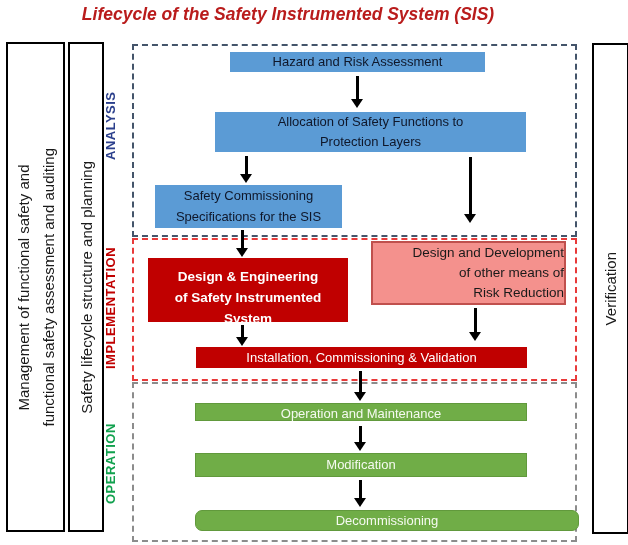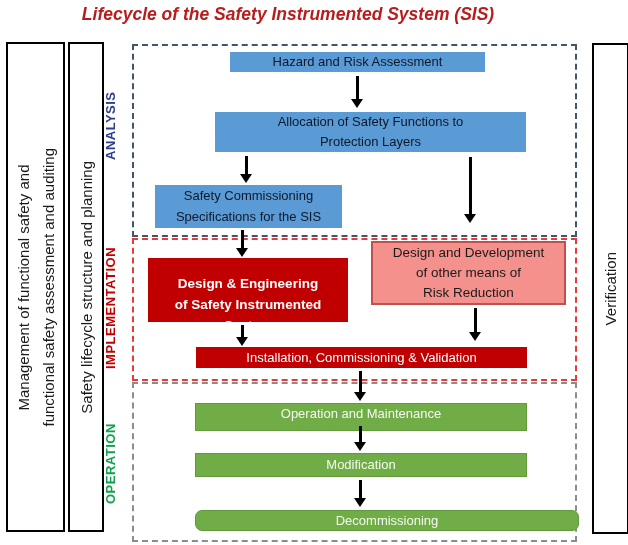--- a/index.html
+++ b/index.html
@@ -41,24 +41,24 @@
     white-space:pre-line; box-sizing:border-box;
   }
   .bluebox { background:#5B9BD5; color:#0f172a; }
   .redbox  { background:#C00000; color:#FFFFFF; }
   .pinkbox { background:#F4918D; border:2px solid #C0504D; color:#1a1a1a; }
   .greenbox{ background:#70AD47; border:1px solid #61993C; color:#F5FAF0; }
 
   .hazard       { left:230px; top:52px;  width:255px; height:20px; line-height:20px; }
   .allocation   { left:215px; top:112px; width:311px; height:40px; line-height:20px; }
   .safetyreq    { left:155px; top:185px; width:187px; height:43px; line-height:21px; }
-  .designeng    { left:148px; top:258px; width:200px; height:64px; line-height:21px; font-weight:bold; font-size:13.5px; padding-top:15px;}
-  .designdev    { left:371px; top:241px; width:195px; height:64px; line-height:20px; font-size:13.5px; }
+  .designeng    { left:148px; top:258px; width:200px; height:64px; line-height:21px; font-weight:bold; font-size:13.5px; padding-top:8px;}
+  .designdev    { left:371px; top:241px; width:195px; height:64px; line-height:20px; font-size:13.5px;text-align:right; }
   .installation { left:196px; top:347px; width:331px; height:21px; line-height:21px; }
-  .opmaint      { left:195px; top:403px; width:332px; height:28px; line-height:20px; }
+  .opmaint      { left:195px; top:403px; width:332px; height:18px; line-height:20px; }
   .modification { left:195px; top:453px; width:332px; height:24px; line-height:22px; }
   .decommission { left:195px; top:510px; width:384px; height:21px; line-height:19px;border-radius:7px; }
 
   
   .arrow { position:absolute; width:13px; }
   .arrow .shaft { position:absolute; left:5px; top:0; bottom:8px; width:3px; background:#000; }
   .arrow .head {
     position:absolute; bottom:0; left:0; width:0; height:0;
     border-left:6.5px solid transparent; border-right:6.5px solid transparent;
     border-top:9px solid #000;

